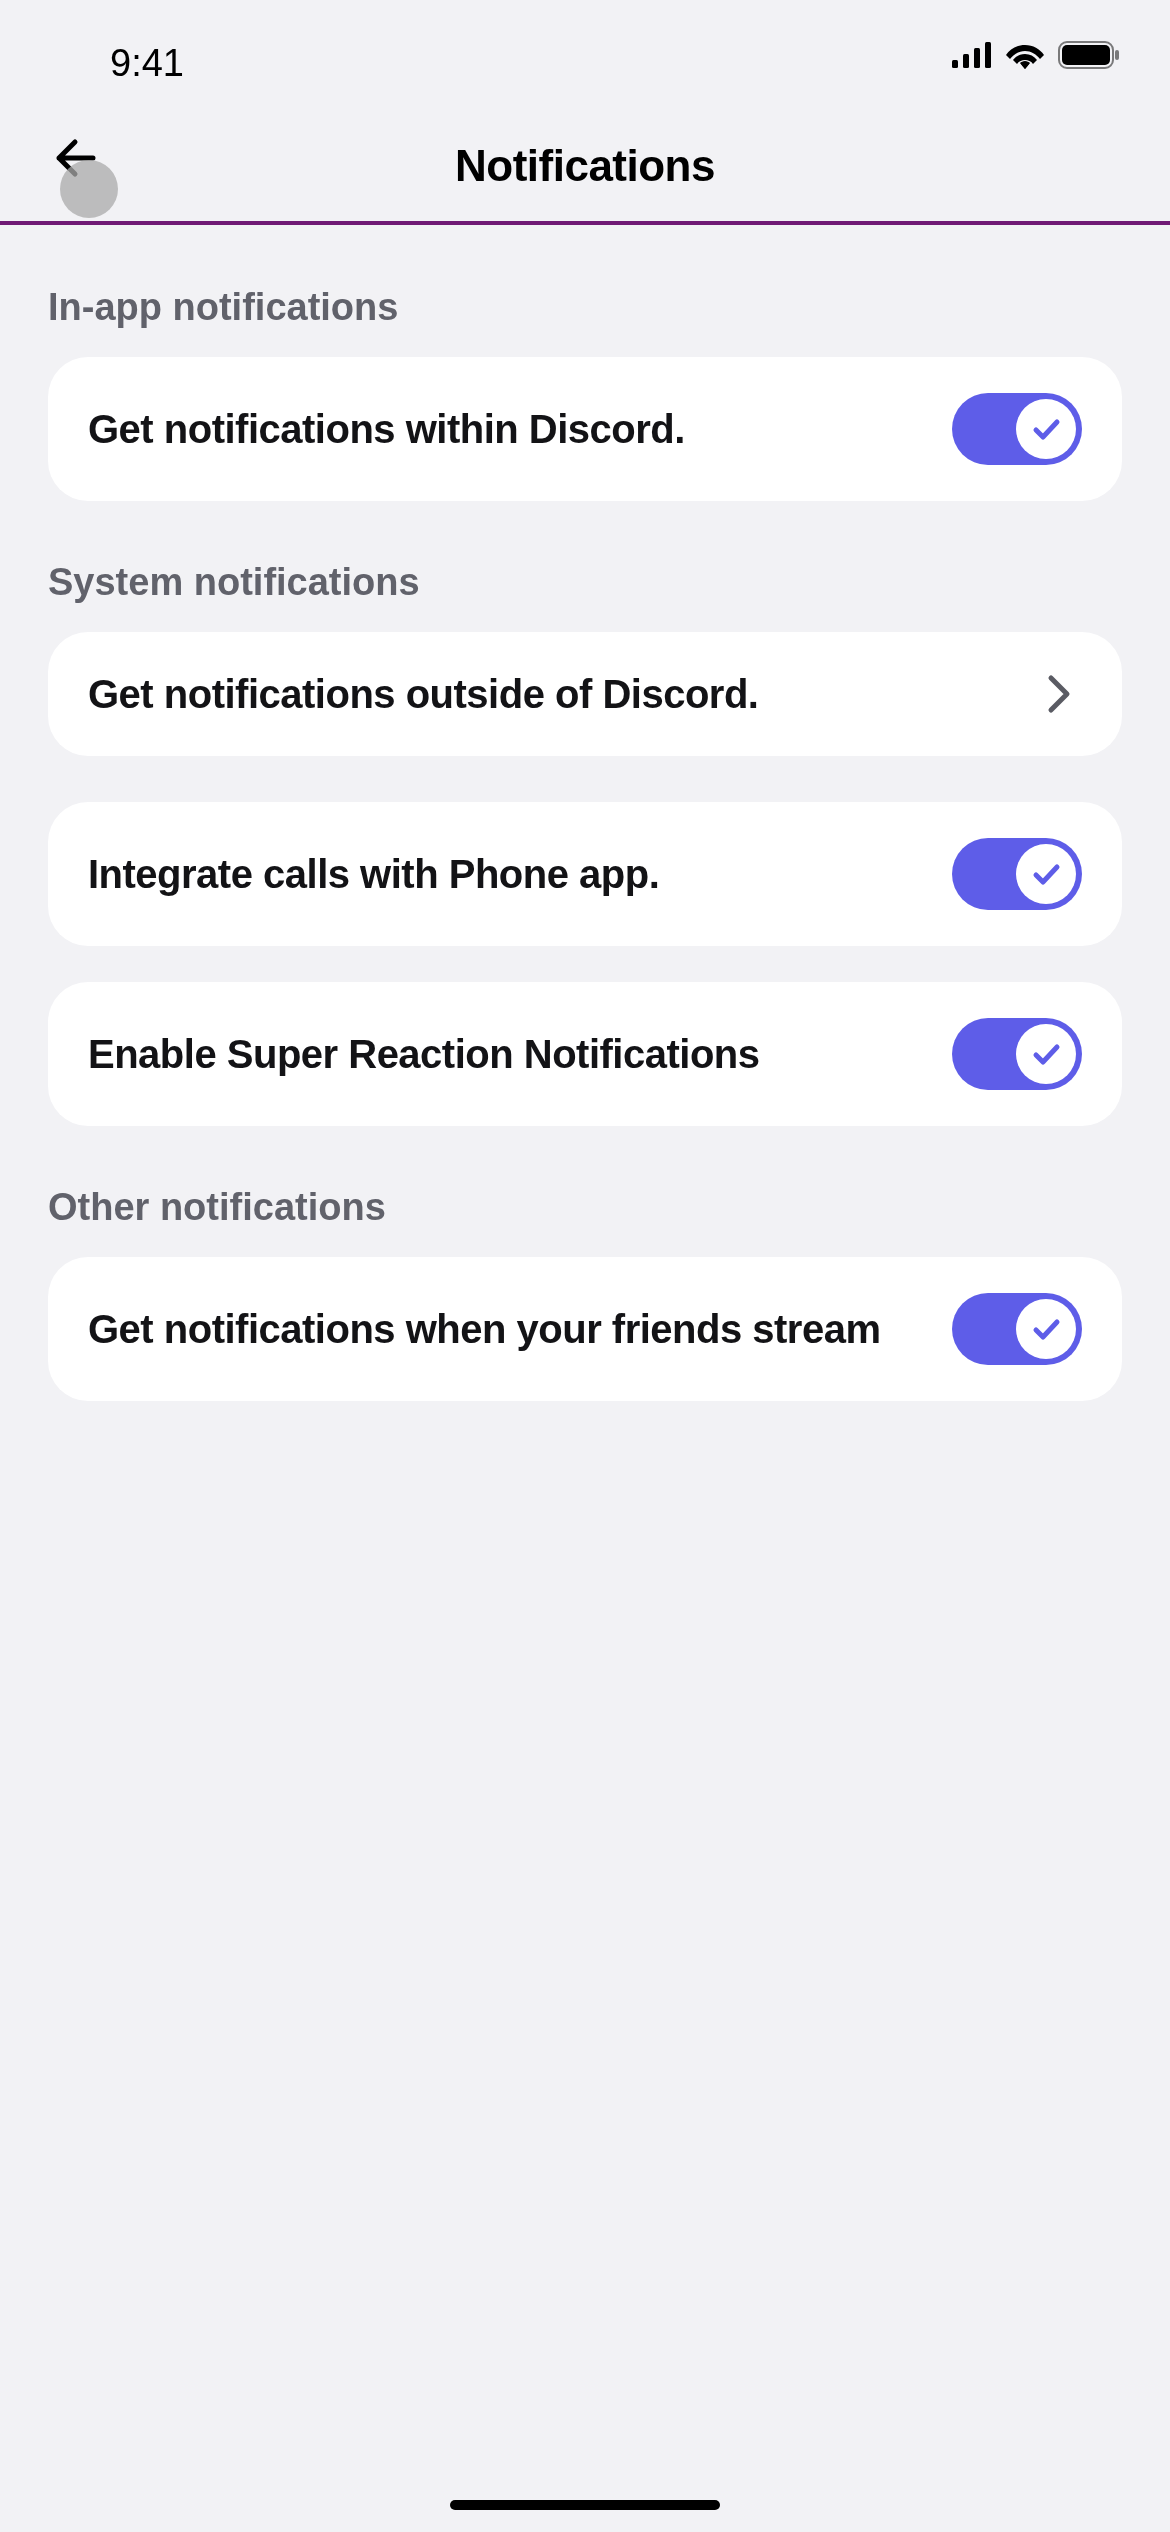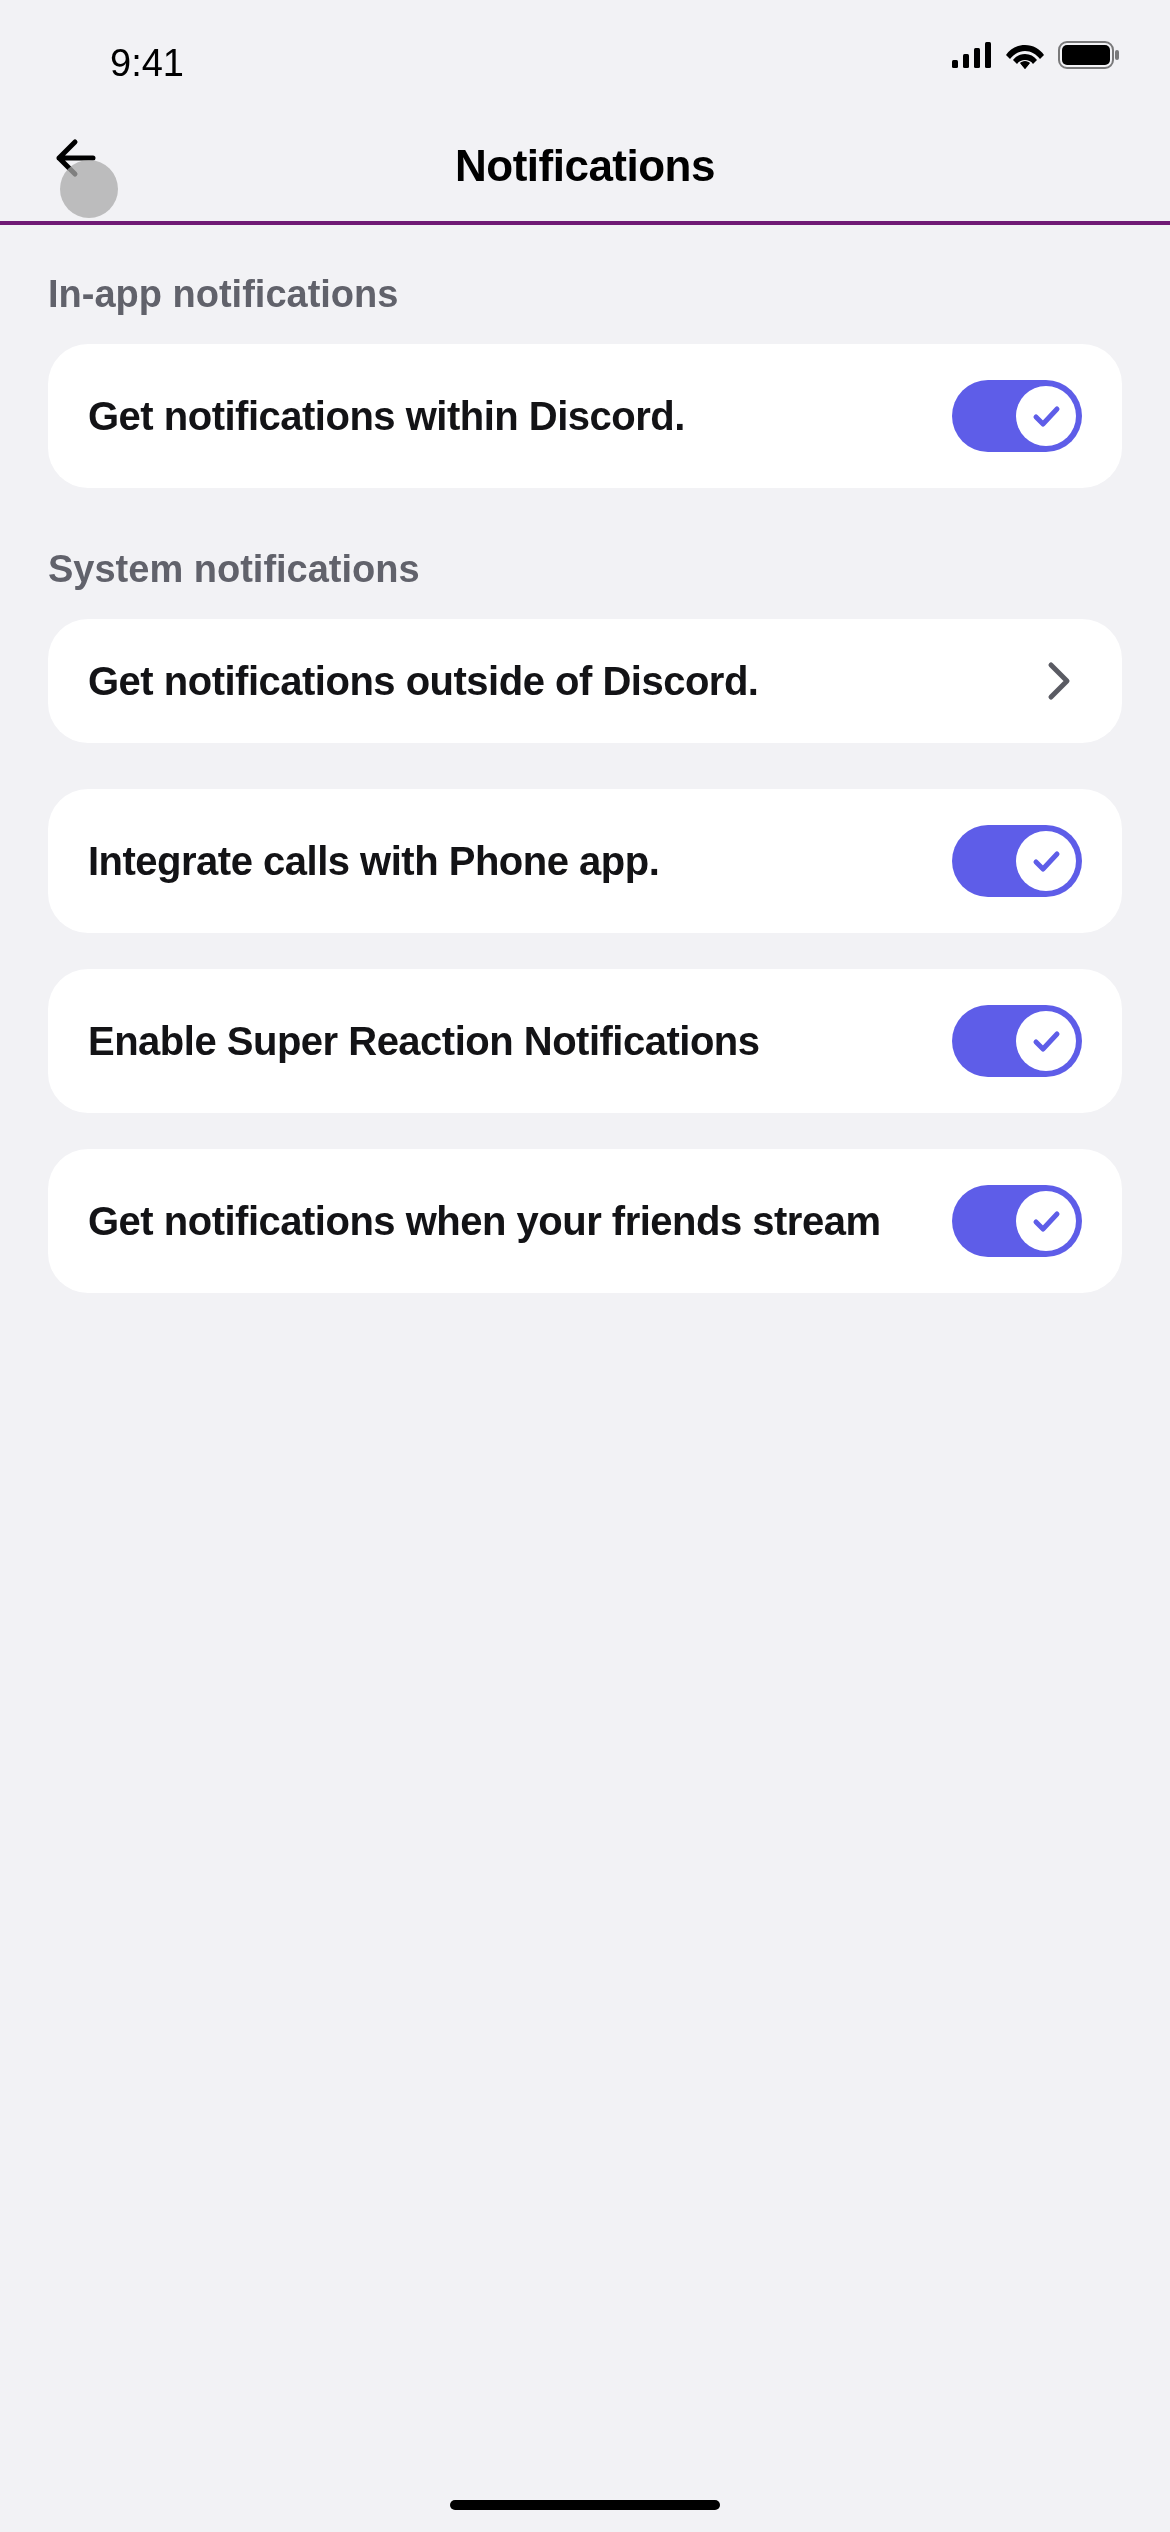--- a/index.html
+++ b/index.html
@@ -68,21 +68,21 @@
       padding: 40px 48px 0 48px;
     }
     .section-header {
       font-size: 38px;
       font-weight: 600;
       color: #61626b;
       margin-bottom: 28px;
       margin-top: 60px;
     }
     .section-header:first-child {
-      margin-top: 8px;
+      margin-top: 21px;
     }
     .card {
       background: #fff;
       border-radius: 40px;
       padding: 36px 40px;
       display: flex;
       align-items: center;
       justify-content: flex-end;
       margin-bottom: 36px;
     }
@@ -205,20 +205,21 @@
     <div class="card-label">Enable Super Reaction Notifications</div>
     <div class="toggle">
       <div class="toggle-knob">
         <svg width="34" height="34" viewBox="0 0 34 34">
           <path d="M 7 18 L 14 25 L 28 10" stroke="#5e5de8" stroke-width="5" fill="none" stroke-linecap="round" stroke-linejoin="round"></path>
         </svg>
       </div>
     </div>
   </div>
 
+  <div class="section-header">Other notifications</div>
   <div class="card">
     <div class="card-label">Get notifications when your friends stream</div>
     <div class="toggle">
       <div class="toggle-knob">
         <svg width="34" height="34" viewBox="0 0 34 34">
           <path d="M 7 18 L 14 25 L 28 10" stroke="#5e5de8" stroke-width="5" fill="none" stroke-linecap="round" stroke-linejoin="round"></path>
         </svg>
       </div>
     </div>
   </div>

